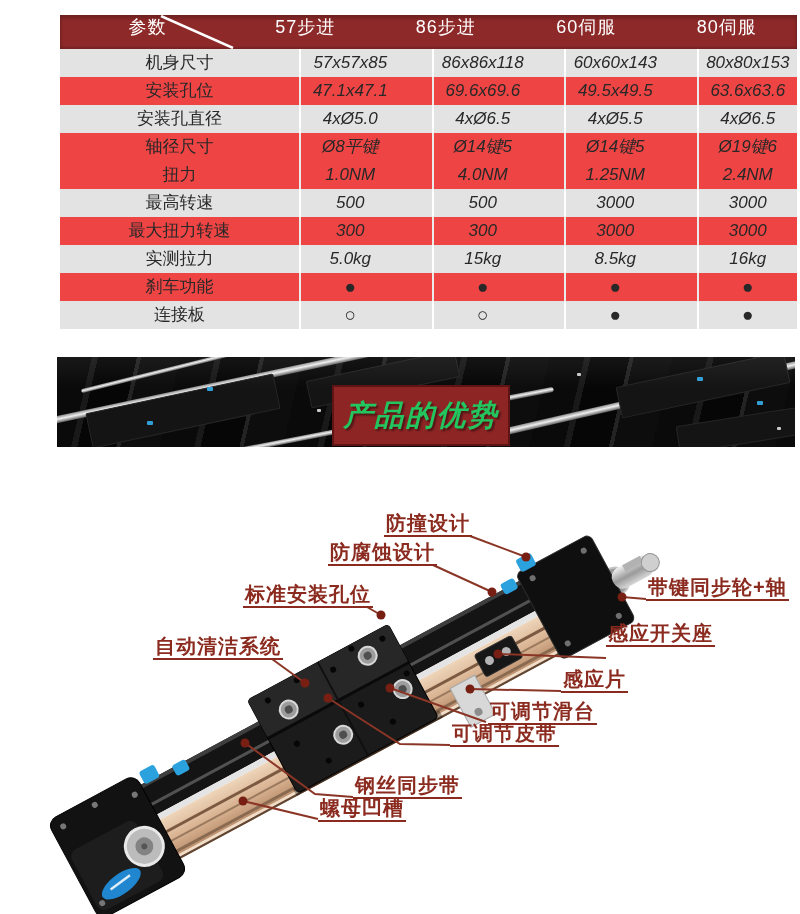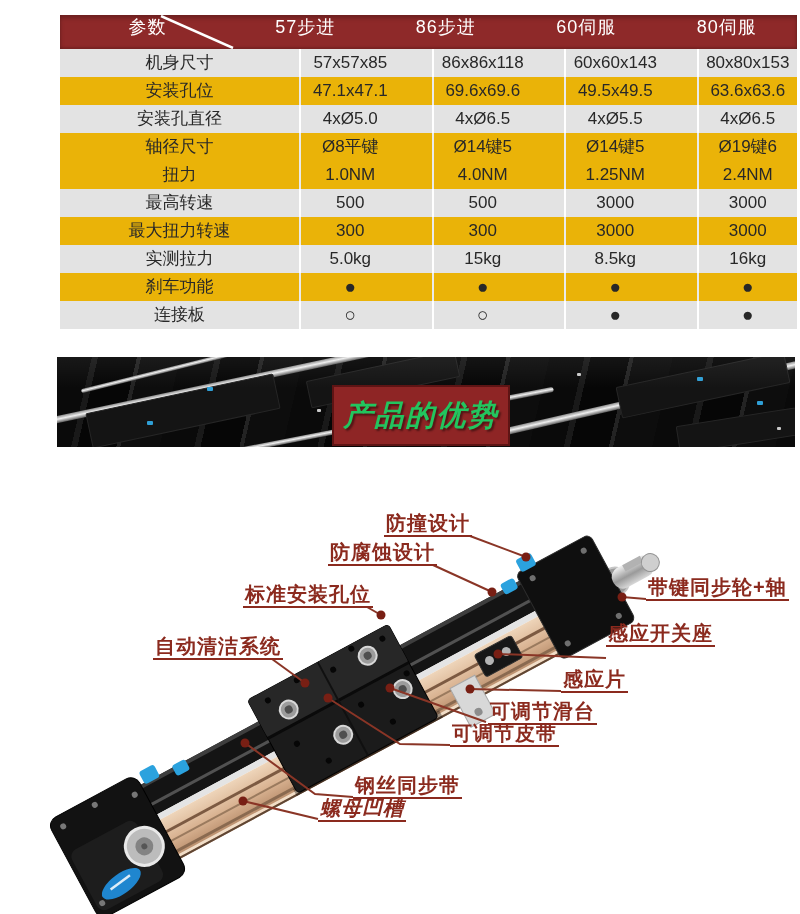--- a/index.html
+++ b/index.html
@@ -7,25 +7,25 @@
         font-family:"Liberation Sans","DejaVu Sans",sans-serif;}
 
   
   #spec-table{position:absolute;left:60px;top:15px;width:737px;}
   .t-header{display:flex;height:34px;background:#8e2929;color:#fff;
             box-shadow:inset 0 3px 4px rgba(0,0,0,.25), inset 0 -2px 2px rgba(0,0,0,.15);}
   .t-h-cell{flex:1;display:flex;align-items:flex-start;justify-content:center;
             font-size:18px;letter-spacing:1px;position:relative;}
   .t-h-param{flex:0 0 175px;}
   .t-h-param svg{position:absolute;left:0;top:0;}
-  .t-row{display:flex;height:28px;background:#eab308;}
+  .t-row{display:flex;height:28px;background:#ef4444;}
   .t-row.alt{background:#e3e3e3;}
   .t-cell{flex:1;text-align:center;line-height:28px;font-size:17px;color:#282828;overflow:hidden;margin-left:32px;}
   .t-label{flex:0 0 175px;}
-  .t-row .t-cell + .t-cell{border-left:2px solid #eaeaea;}
+  .t-row .t-cell + .t-cell{border-left:2px solid #eaeaea;font-style:italic;}
   .t-row.alt .t-cell + .t-cell{border-left:2px solid #ffffff;}
   .t-dot{font-size:19px;}
 
   
   #photo-strip{position:absolute;left:57px;top:357px;width:738px;height:90px;overflow:hidden;
      background:
        repeating-linear-gradient(103deg,#0a0a0a 0 34px,#191919 34px 40px,#060606 40px 78px,#232323 78px 82px,#0d0d0d 82px 120px);}
   .rod{position:absolute;height:7px;border-radius:3px;
        background:linear-gradient(180deg,#8f8f8f,#efefef 45%,#5c5c5c);}
   .pblock{position:absolute;background:#141414;border:1px solid #262626;border-radius:2px;}
@@ -299,16 +299,16 @@
     <div class="dlabel" style="left:384px;top:52px;">防撞设计</div>
     <div class="dlabel" style="left:328px;top:81px;">防腐蚀设计</div>
     <div class="dlabel" style="left:243px;top:123px;">标准安装孔位</div>
     <div class="dlabel" style="left:153px;top:175px;">自动清洁系统</div>
     <div class="dlabel" style="left:646px;top:116px;">带键同步轮+轴</div>
     <div class="dlabel" style="left:606px;top:162px;">感应开关座</div>
     <div class="dlabel" style="left:561px;top:208px;text-align:center;">感应片</div>
     <div class="dlabel" style="left:488px;top:240px;">可调节滑台</div>
     <div class="dlabel" style="left:450px;top:262px;">可调节皮带</div>
     <div class="dlabel" style="left:353px;top:314px;">钢丝同步带</div>
-    <div class="dlabel" style="left:318px;top:337px;font-style:italic;">螺母凹槽</div>
+    <div class="dlabel" style="left:318px;top:337px;">螺母凹槽</div>
   </div>
 
 </div>
 
 </body></html>

